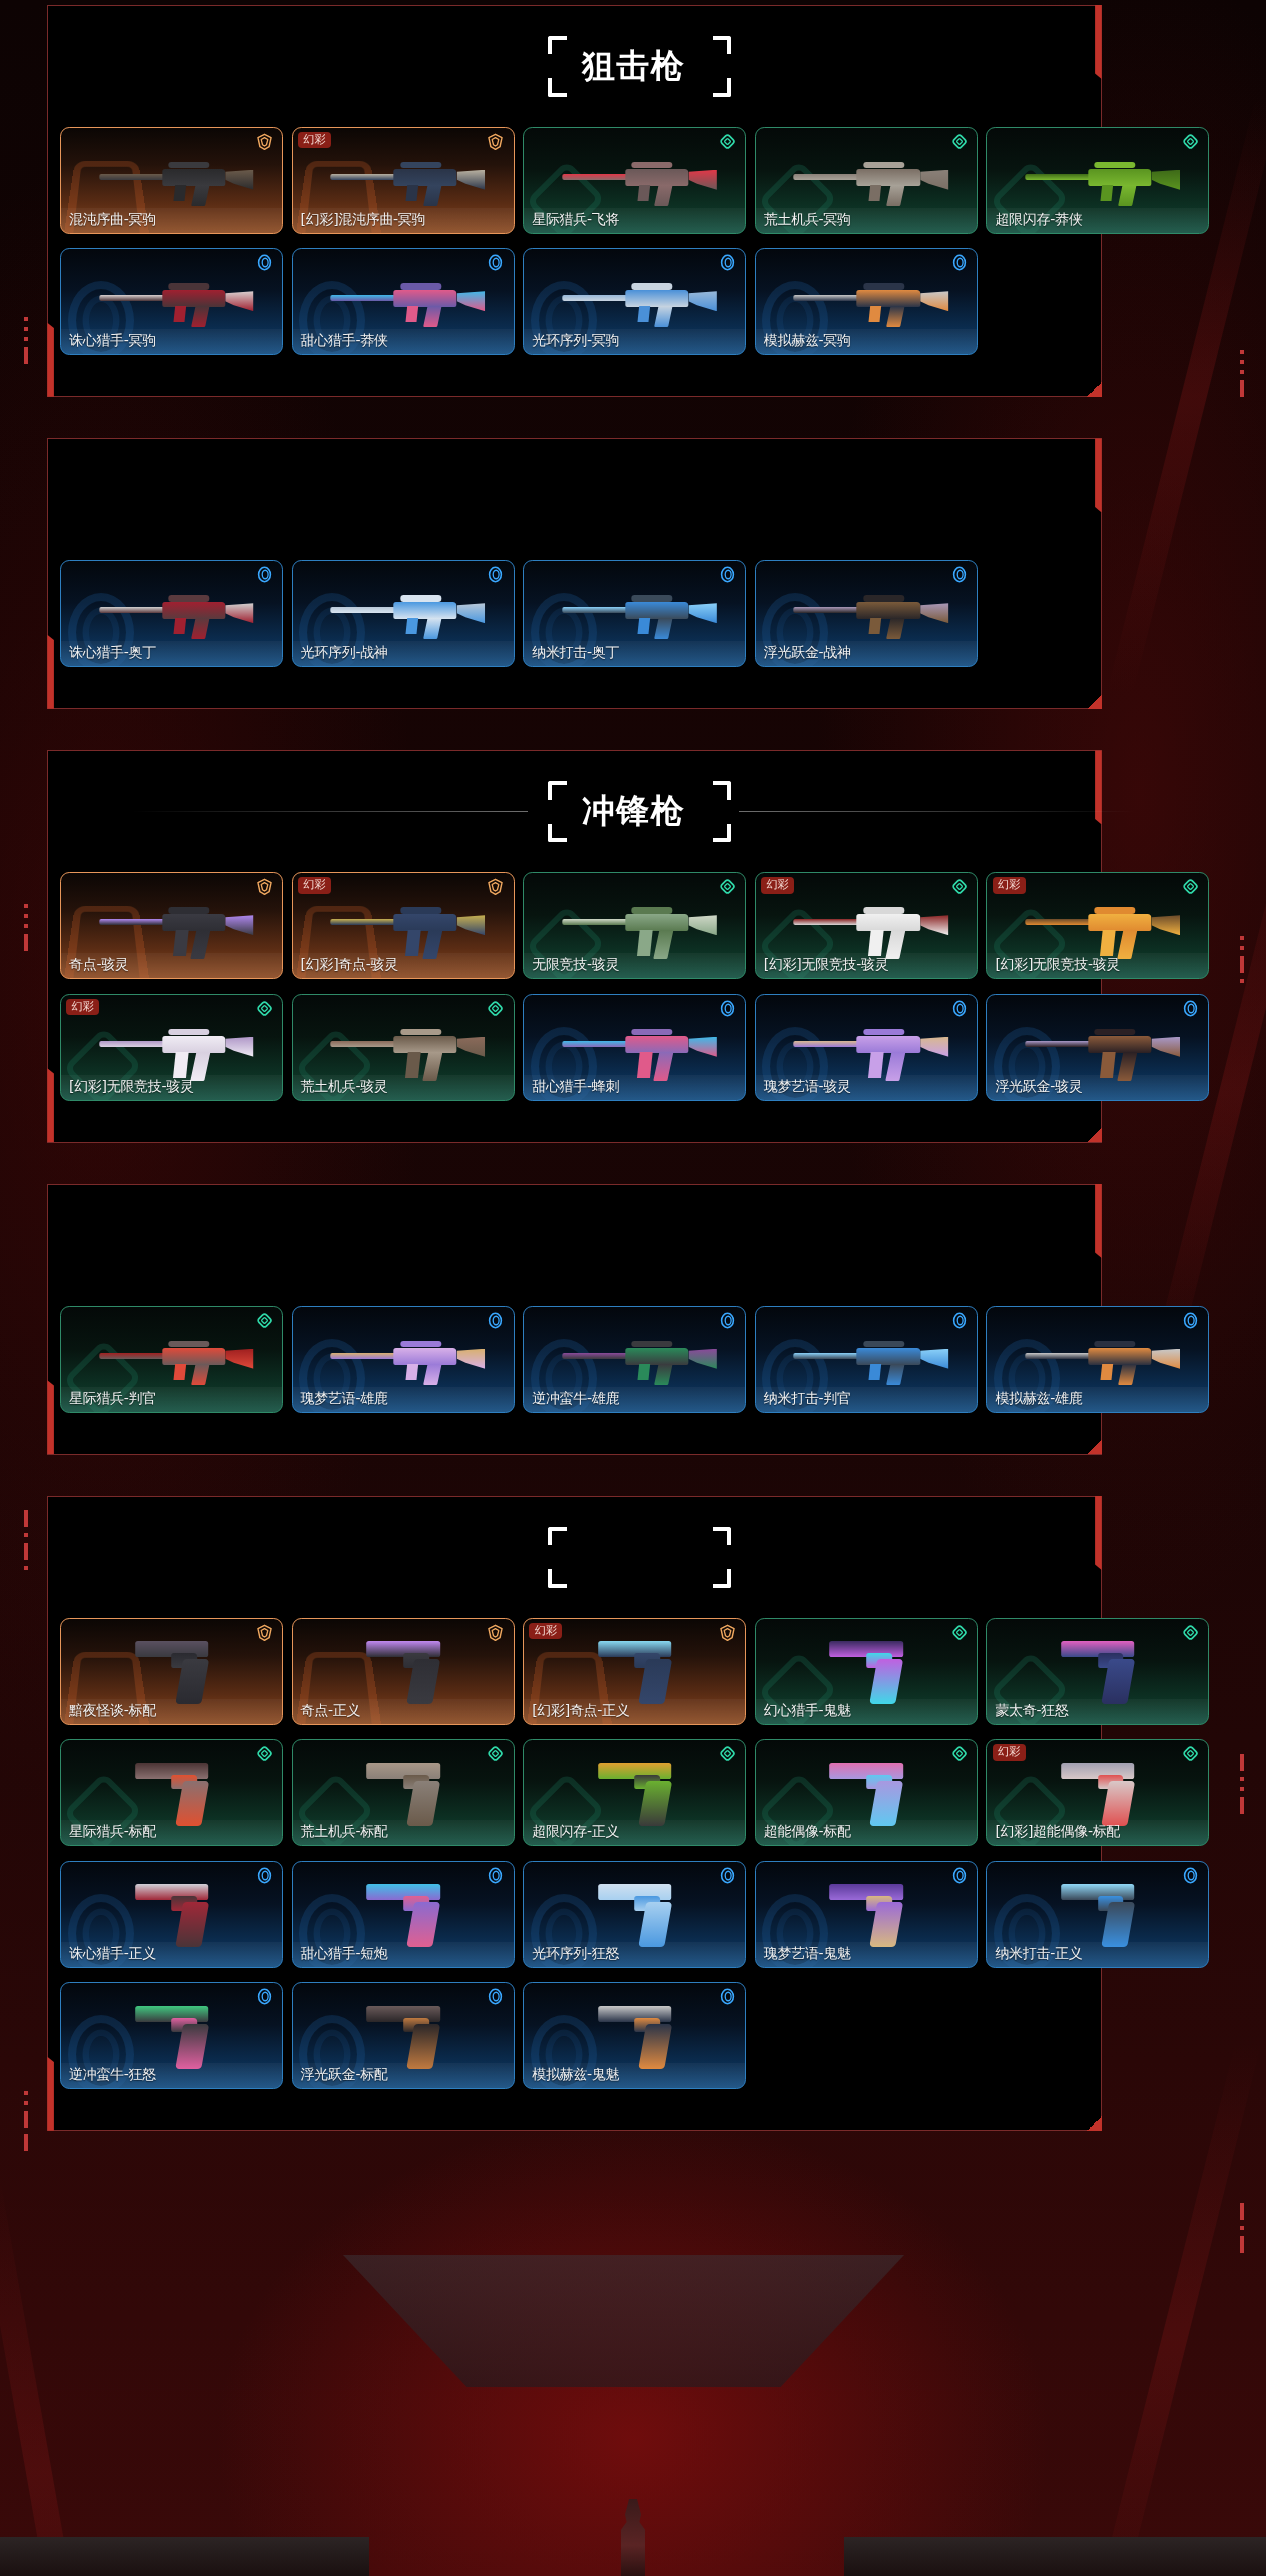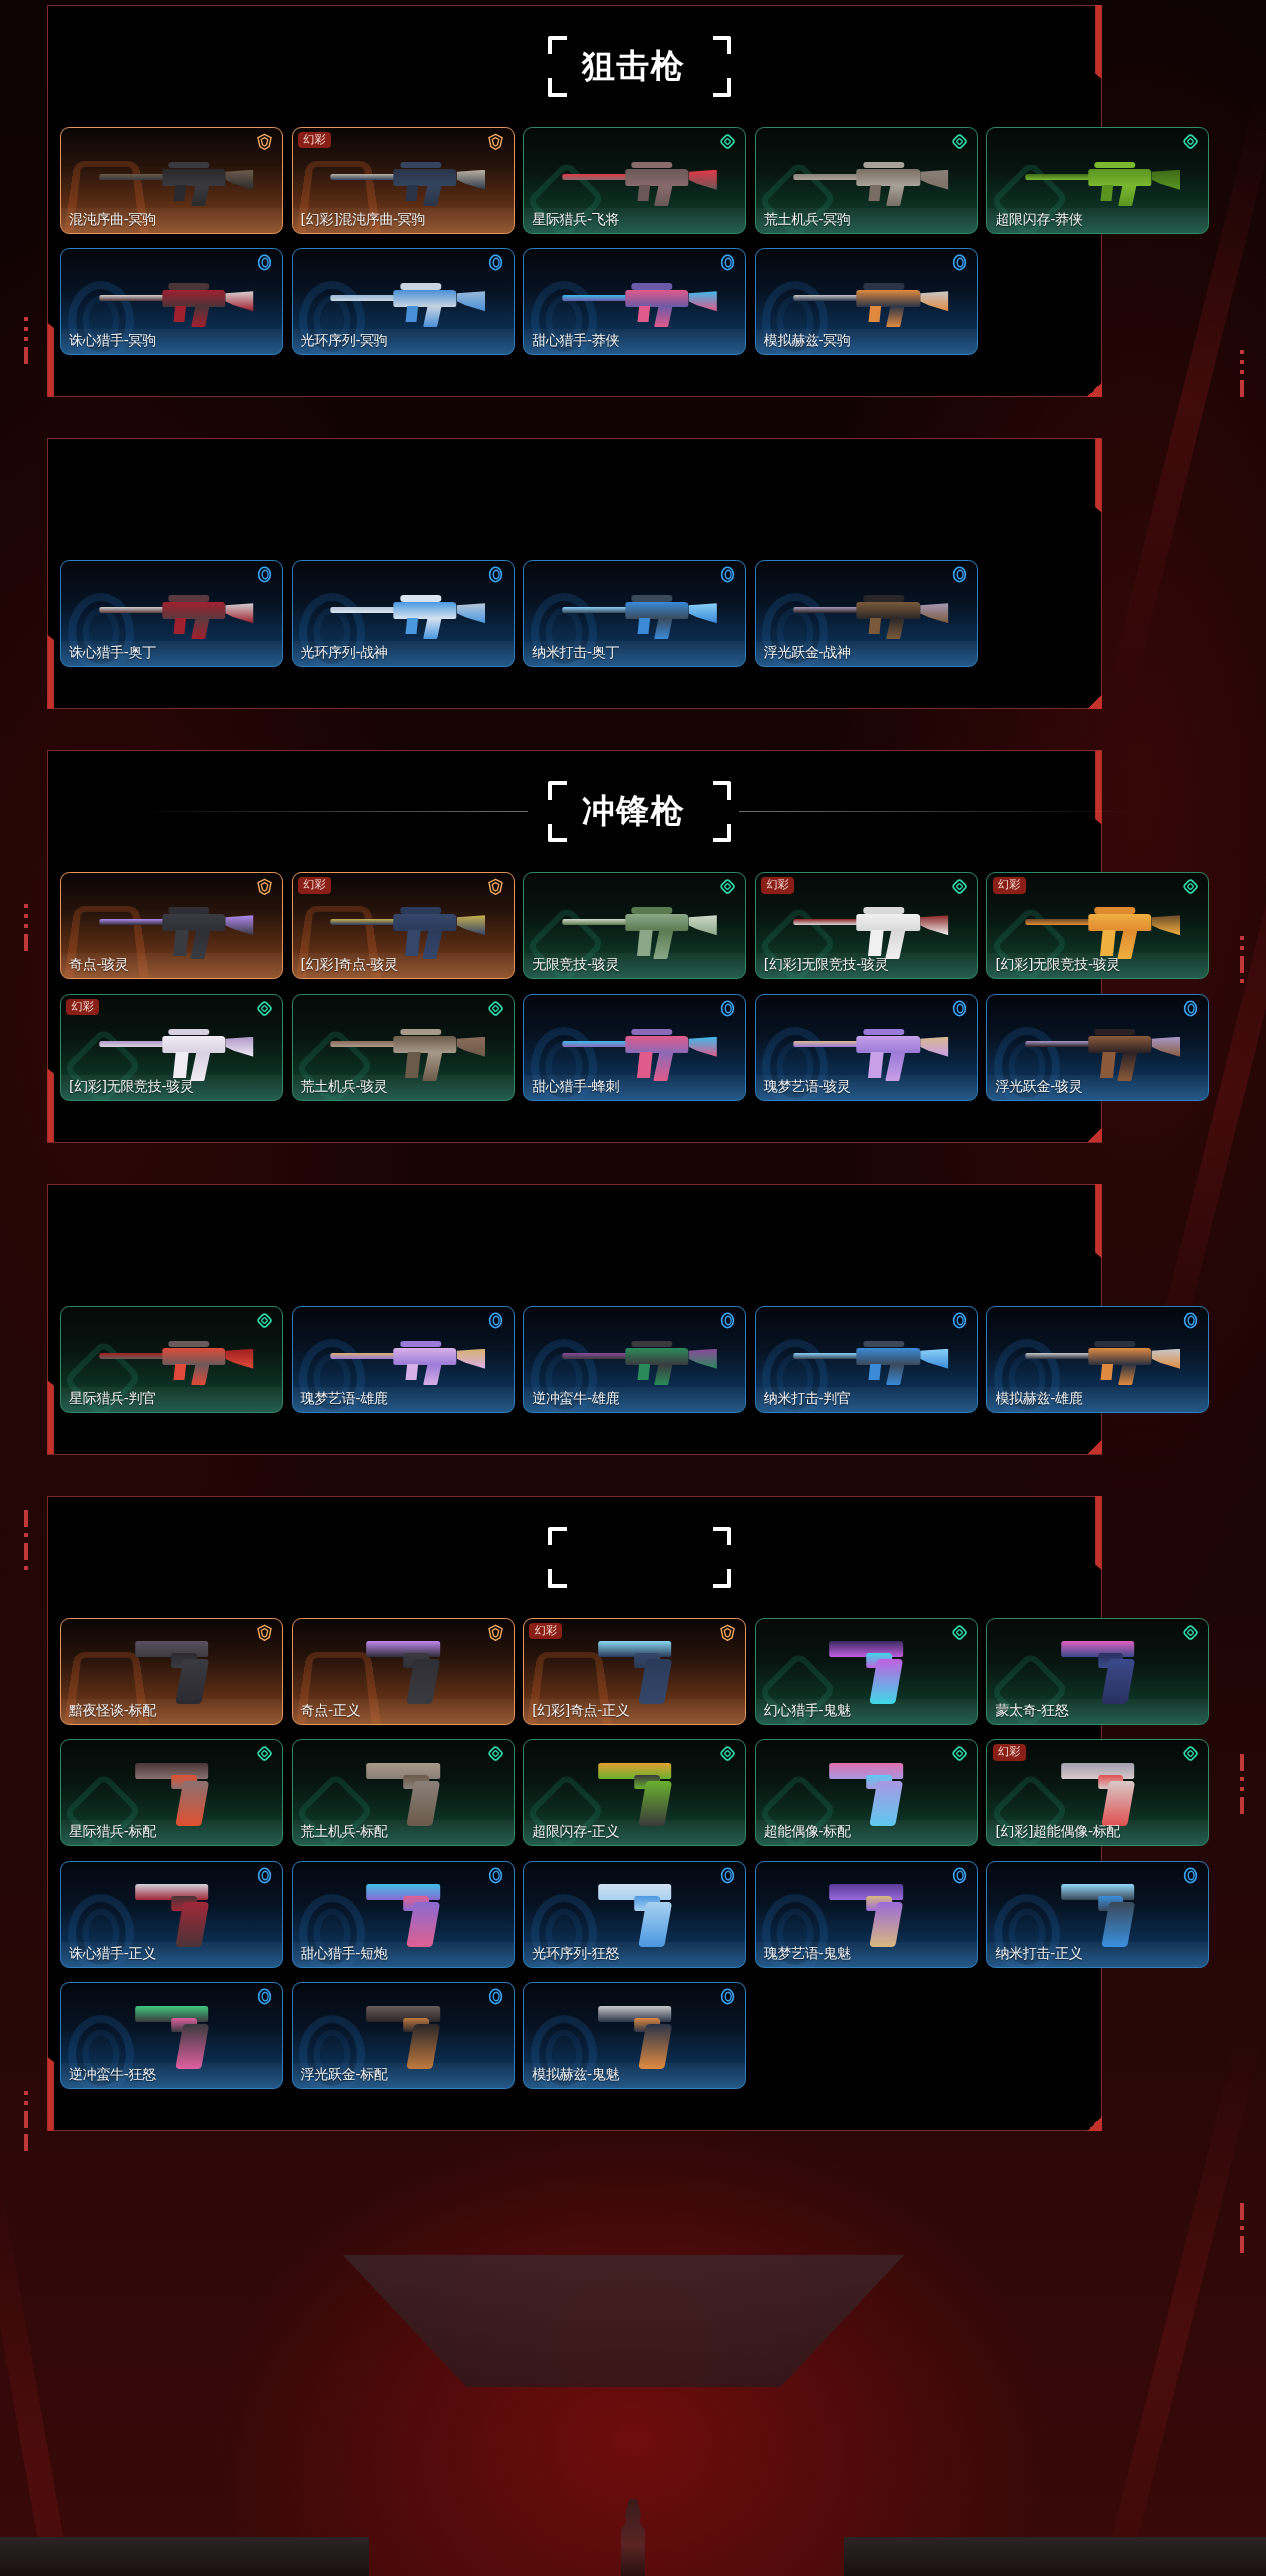--- a/index.html
+++ b/index.html
@@ -355,53 +355,53 @@
               <ellipse cx="13" cy="13" rx="9" ry="11" fill="none" stroke="#3aa8ff" stroke-width="2.4"></ellipse>
               <ellipse cx="14" cy="13" rx="4.5" ry="6.5" fill="none" stroke="#3aa8ff" stroke-width="2"></ellipse>
             </svg>
           </span>
     <span class="name">诛心猎手-冥驹</span>
   </div>
         <div class="card blue">
     <div class="watermark"></div>
     <div class="label-band"></div>
     <div class="gun">
+      <div class="barrel" style="background: linear-gradient(rgb(64, 184, 232), rgb(106, 90, 168));"></div>
+            <div class="scope" style="background: rgb(106, 90, 168);"></div>
+            <div class="body" style="background: linear-gradient(rgb(224, 90, 138), rgb(106, 90, 168));"></div>
+      <div class="mag" style="background: rgb(224, 90, 138);"></div>
+            <div class="grip" style="background: linear-gradient(rgb(106, 90, 168), rgb(224, 90, 138));"></div>
+            <div class="stock" style="background: linear-gradient(rgb(64, 184, 232), rgb(224, 90, 138));"></div>
+    </div>
+    <span class="tier">
+            <svg viewBox="0 0 26 26">
+              <ellipse cx="13" cy="13" rx="9" ry="11" fill="none" stroke="#3aa8ff" stroke-width="2.4"></ellipse>
+              <ellipse cx="14" cy="13" rx="4.5" ry="6.5" fill="none" stroke="#3aa8ff" stroke-width="2"></ellipse>
+            </svg>
+          </span>
+    <span class="name">甜心猎手-莽侠</span>
+  </div>
+        <div class="card blue">
+    <div class="watermark"></div>
+    <div class="label-band"></div>
+    <div class="gun">
       <div class="barrel" style="background: linear-gradient(rgb(152, 184, 216), rgb(200, 212, 224));"></div>
             <div class="scope" style="background: rgb(200, 212, 224);"></div>
             <div class="body" style="background: linear-gradient(rgb(74, 144, 216), rgb(200, 212, 224));"></div>
       <div class="mag" style="background: rgb(74, 144, 216);"></div>
             <div class="grip" style="background: linear-gradient(rgb(200, 212, 224), rgb(74, 144, 216));"></div>
             <div class="stock" style="background: linear-gradient(rgb(152, 184, 216), rgb(74, 144, 216));"></div>
     </div>
     <span class="tier">
             <svg viewBox="0 0 26 26">
               <ellipse cx="13" cy="13" rx="9" ry="11" fill="none" stroke="#3aa8ff" stroke-width="2.4"></ellipse>
               <ellipse cx="14" cy="13" rx="4.5" ry="6.5" fill="none" stroke="#3aa8ff" stroke-width="2"></ellipse>
             </svg>
           </span>
     <span class="name">光环序列-冥驹</span>
-  </div>
-        <div class="card blue">
-    <div class="watermark"></div>
-    <div class="label-band"></div>
-    <div class="gun">
-      <div class="barrel" style="background: linear-gradient(rgb(64, 184, 232), rgb(106, 90, 168));"></div>
-            <div class="scope" style="background: rgb(106, 90, 168);"></div>
-            <div class="body" style="background: linear-gradient(rgb(224, 90, 138), rgb(106, 90, 168));"></div>
-      <div class="mag" style="background: rgb(224, 90, 138);"></div>
-            <div class="grip" style="background: linear-gradient(rgb(106, 90, 168), rgb(224, 90, 138));"></div>
-            <div class="stock" style="background: linear-gradient(rgb(64, 184, 232), rgb(224, 90, 138));"></div>
-    </div>
-    <span class="tier">
-            <svg viewBox="0 0 26 26">
-              <ellipse cx="13" cy="13" rx="9" ry="11" fill="none" stroke="#3aa8ff" stroke-width="2.4"></ellipse>
-              <ellipse cx="14" cy="13" rx="4.5" ry="6.5" fill="none" stroke="#3aa8ff" stroke-width="2"></ellipse>
-            </svg>
-          </span>
-    <span class="name">甜心猎手-莽侠</span>
   </div>
         <div class="card blue">
     <div class="watermark"></div>
     <div class="label-band"></div>
     <div class="gun">
       <div class="barrel" style="background: linear-gradient(rgb(200, 200, 200), rgb(42, 52, 72));"></div>
             <div class="scope" style="background: rgb(42, 52, 72);"></div>
             <div class="body" style="background: linear-gradient(rgb(224, 138, 64), rgb(42, 52, 72));"></div>
       <div class="mag" style="background: rgb(224, 138, 64);"></div>
             <div class="grip" style="background: linear-gradient(rgb(42, 52, 72), rgb(224, 138, 64));"></div>

